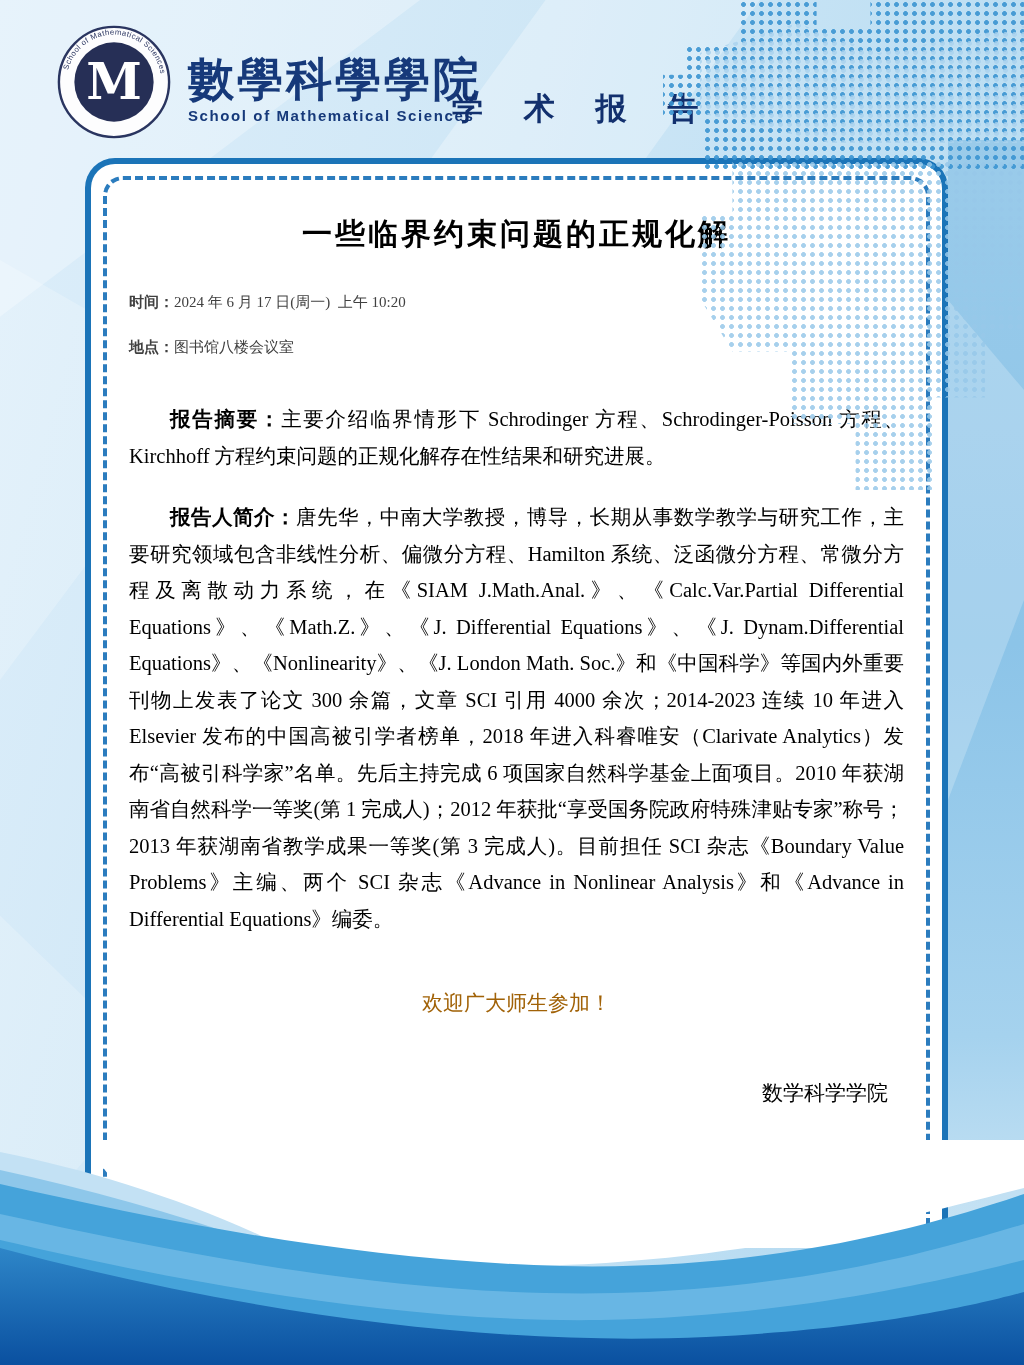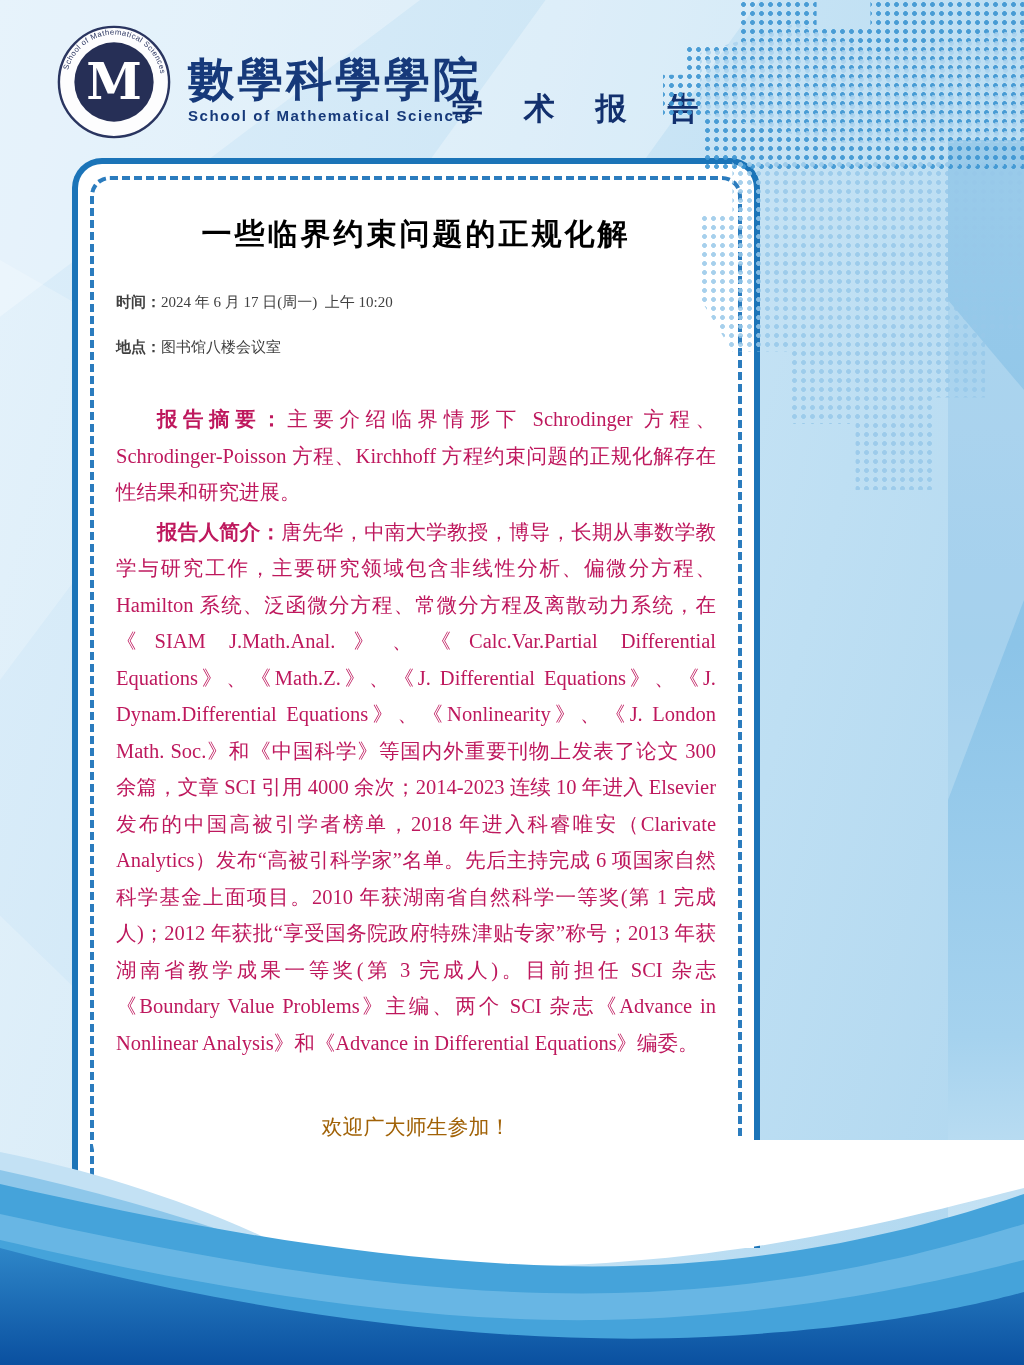--- a/index.html
+++ b/index.html
@@ -38,34 +38,34 @@
   .header{position:absolute;left:0;top:0;width:100%;height:158px;z-index:3;}
   .logo{position:absolute;left:56px;top:24px;width:116px;height:116px;}
   .brand{position:absolute;left:188px;top:54px;}
   .brand-cn{font-size:46px;font-weight:bold;color:#16397a;letter-spacing:3px;
       font-family:"DejaVu Serif","Liberation Serif",serif;line-height:1.1;}
   .brand-en{font-size:15px;font-weight:bold;color:#16397a;letter-spacing:1.6px;margin-top:2px;
       font-family:"Liberation Sans",sans-serif;}
   .banner-title{position:absolute;left:452px;top:88px;font-size:31px;font-weight:bold;
       color:#12306e;letter-spacing:15px;font-family:"DejaVu Serif",serif;}
   
-  .card{position:absolute;left:72px;top:158px;width:688px;height:1090px;z-index:2;
+  .card{position:absolute;left:85px;top:158px;width:863px;height:1090px;z-index:2;
       background:#ffffff;border:6px solid #1b74b8;border-bottom:none;
       border-radius:30px 30px 0 0;box-sizing:border-box;}
   .card-dashed{position:absolute;left:12px;right:12px;top:12px;bottom:0;
       border:4px dashed #2b7cbe;border-bottom:none;border-radius:20px 20px 0 0;}
   .card-content{position:absolute;left:36px;right:36px;top:0;bottom:0;}
   .sem-title{margin-top:50px;text-align:center;font-size:30px;font-weight:bold;
       color:#000;letter-spacing:3px;font-family:"DejaVu Serif",serif;}
   .meta{margin-top:38px;margin-left:2px;}
   .meta-row{font-size:15px;color:#404040;margin-bottom:26px;white-space:pre-wrap;}
   .meta-label{font-weight:bold;}
-  .para{font-size:20.5px;line-height:36.5px;text-align:justify;color:#be185d;
+  .para{font-size:20.5px;line-height:36.5px;text-align:justify;color:#000000;
       text-indent:2em;margin:0 2px;}
-  .para + .para{margin-top:3px;}
+  .para + .para{margin-top:25px;}
   .para-label{font-weight:bold;}
   .abstract{margin-top:44px;}
   .welcome{margin-top:52px;text-align:center;font-size:21px;color:#a16207;}
   .signature{margin-top:62px;text-align:right;font-size:21px;color:#000;padding-right:18px;}
   
   .waves{position:absolute;left:0;bottom:0;width:1024px;height:225px;z-index:5;display:block;}
 </style>
 </head>
 <body>
 

